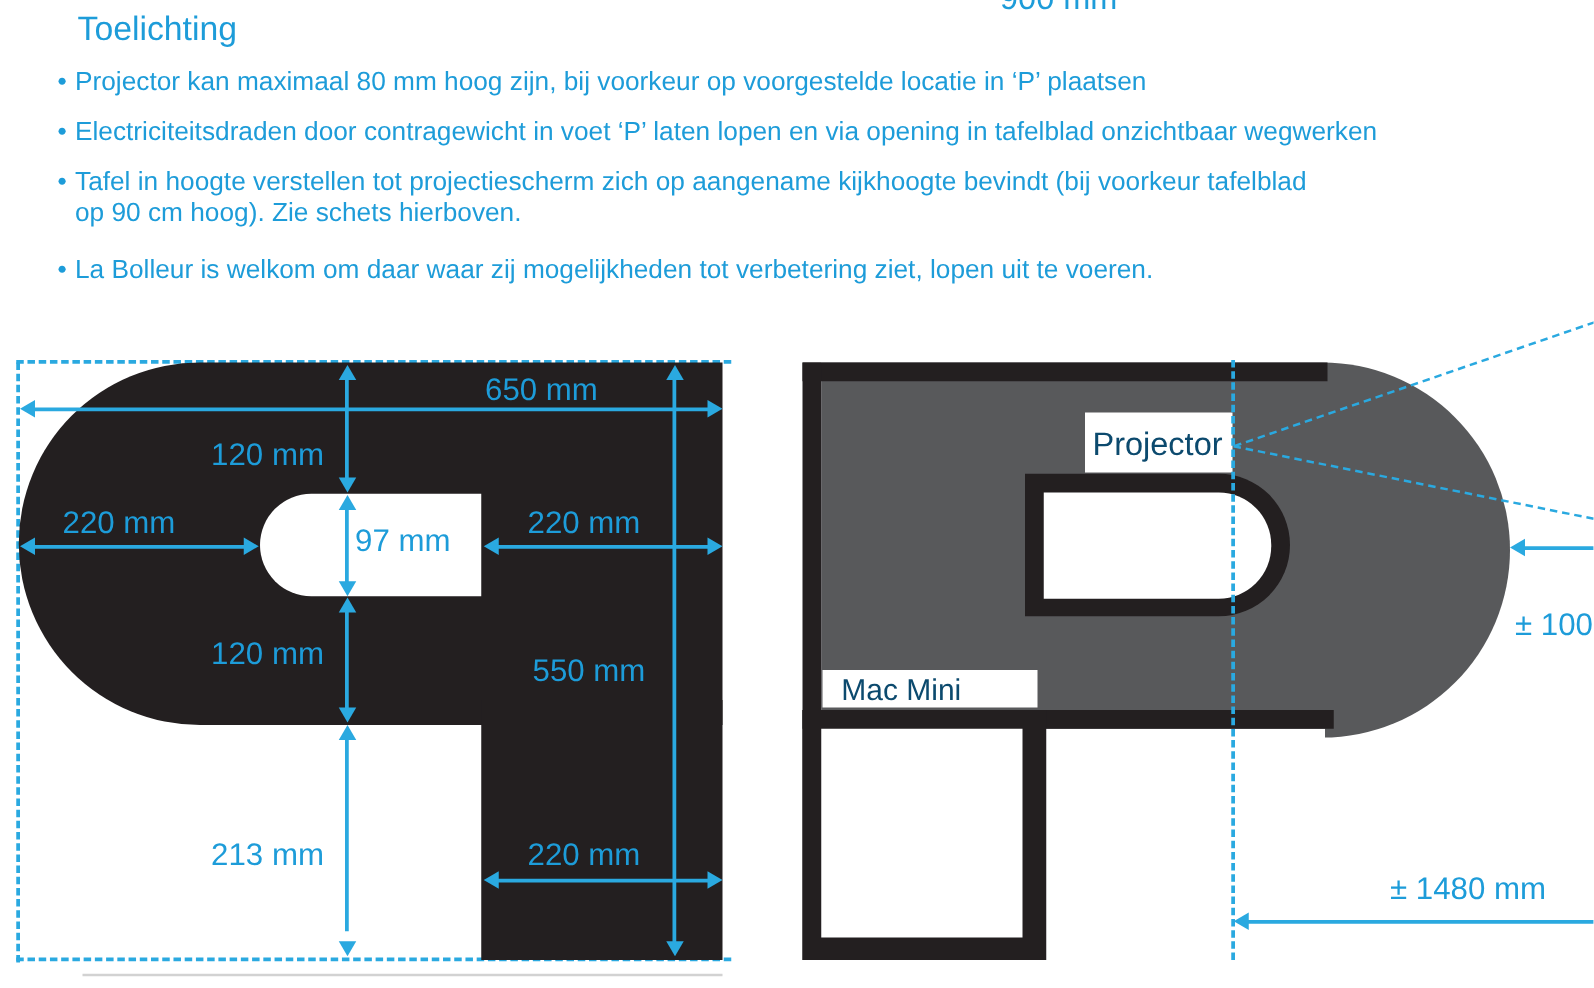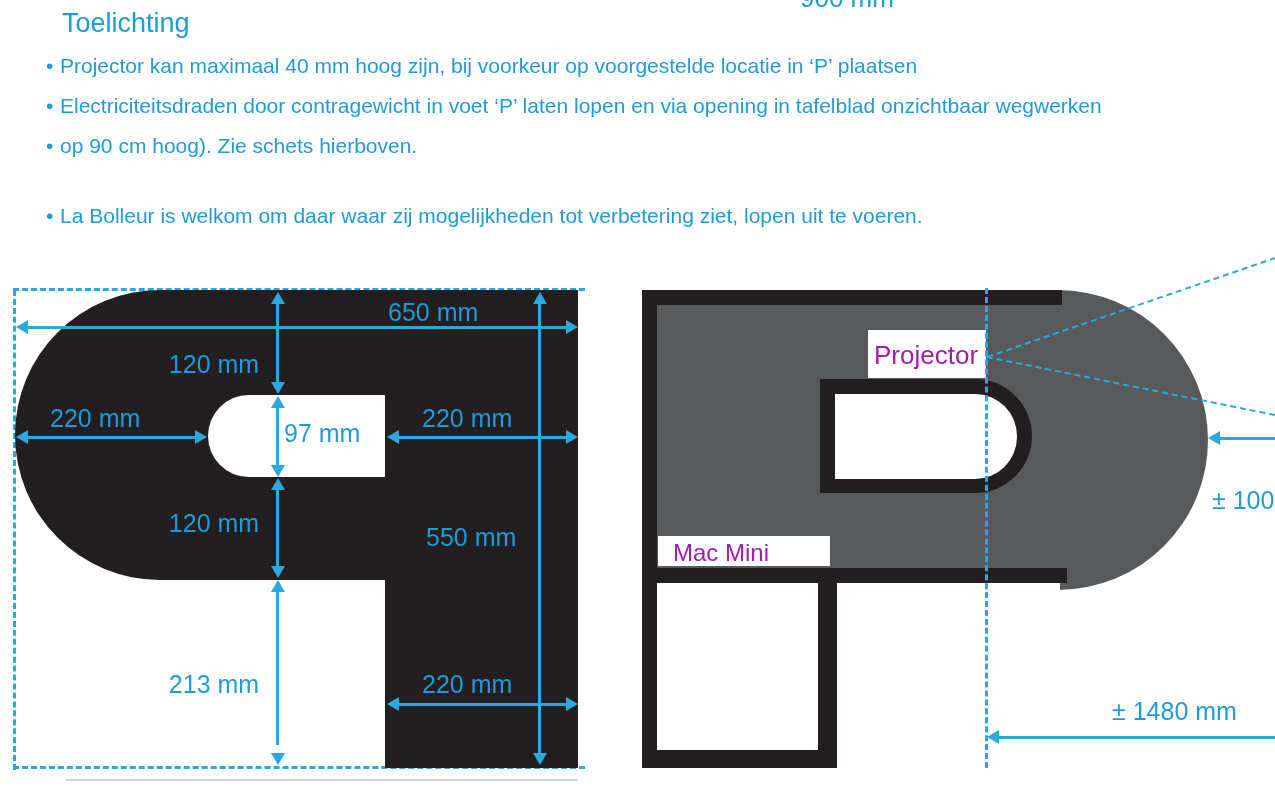--- a/index.html
+++ b/index.html
@@ -5,21 +5,21 @@
   html,body{margin:0;padding:0;background:#fff;}
   .page{position:relative;width:1275px;height:790px;overflow:hidden;background:#fff;
         font-family:"Liberation Sans",sans-serif;}
   .abs{position:absolute;}
   
   .title{color:#1d9cd9;font-size:27px;white-space:nowrap;}
   .bullet-row{position:absolute;display:flex;color:#1d9cd9;font-size:21px;line-height:25px;white-space:nowrap;}
   .bullet-row .dot{width:14px;flex:0 0 14px;}
   .dim-label{position:absolute;color:#1d9cd9;font-size:25px;line-height:25px;white-space:nowrap;}
   .dim-label.ra{text-align:center;}
-  .black-label{position:absolute;color:#a21caf;white-space:nowrap;}
+  .black-label{position:absolute;color:#0c4a6e;white-space:nowrap;}
   
   .blk{position:absolute;background:#231f20;}
   .wht{position:absolute;background:#ffffff;}
   .gry{position:absolute;background:#58595b;}
   
   .hline{position:absolute;height:3px;background:#2aa9e0;}
   .vline{position:absolute;width:3px;background:#2aa9e0;}
   .ah{position:absolute;width:0;height:0;border:solid transparent;}
   .ah-l{border-width:7px 12px 7px 0;border-right-color:#2aa9e0;}
   .ah-r{border-width:7px 0 7px 12px;border-left-color:#2aa9e0;}
@@ -34,29 +34,30 @@
 <body>
 
 <div class="page">
 
   <div class="dim-label" style="left:800px;top:-14px;font-size:26px;">900 mm</div>
 
   <div class="abs title" style="left:62px;top:8px;">Toelichting</div>
 
   <div class="bullet-row" style="left:46px;top:53px;">
     <span class="dot">•</span>
-    <div>Projector kan maximaal 40 mm hoog zijn, bij voorkeur op voorgestelde locatie in ‘P’ plaatsen</div>
+    <div>Projector kan maximaal 80 mm hoog zijn, bij voorkeur op voorgestelde locatie in ‘P’ plaatsen</div>
   </div>
   <div class="bullet-row" style="left:46px;top:93px;">
     <span class="dot">•</span>
     <div>Electriciteitsdraden door contragewicht in voet ‘P’ laten lopen en via opening in tafelblad onzichtbaar wegwerken</div>
   </div>
   <div class="bullet-row" style="left:46px;top:133px;">
     <span class="dot">•</span>
     <div>
+      <div>Tafel in hoogte verstellen tot projectiescherm zich op aangename kijkhoogte bevindt (bij voorkeur tafelblad</div>
       <div>op 90 cm hoog). Zie schets hierboven.</div>
     </div>
   </div>
   <div class="bullet-row" style="left:46px;top:203px;">
     <span class="dot">•</span>
     <div>La Bolleur is welkom om daar waar zij mogelijkheden tot verbetering ziet, lopen uit te voeren.</div>
   </div>
 
   <div class="dash-v" style="left:13px;top:290px;height:480px;"></div>
   <div class="dash-h" style="left:13px;top:288px;width:572px;"></div>

